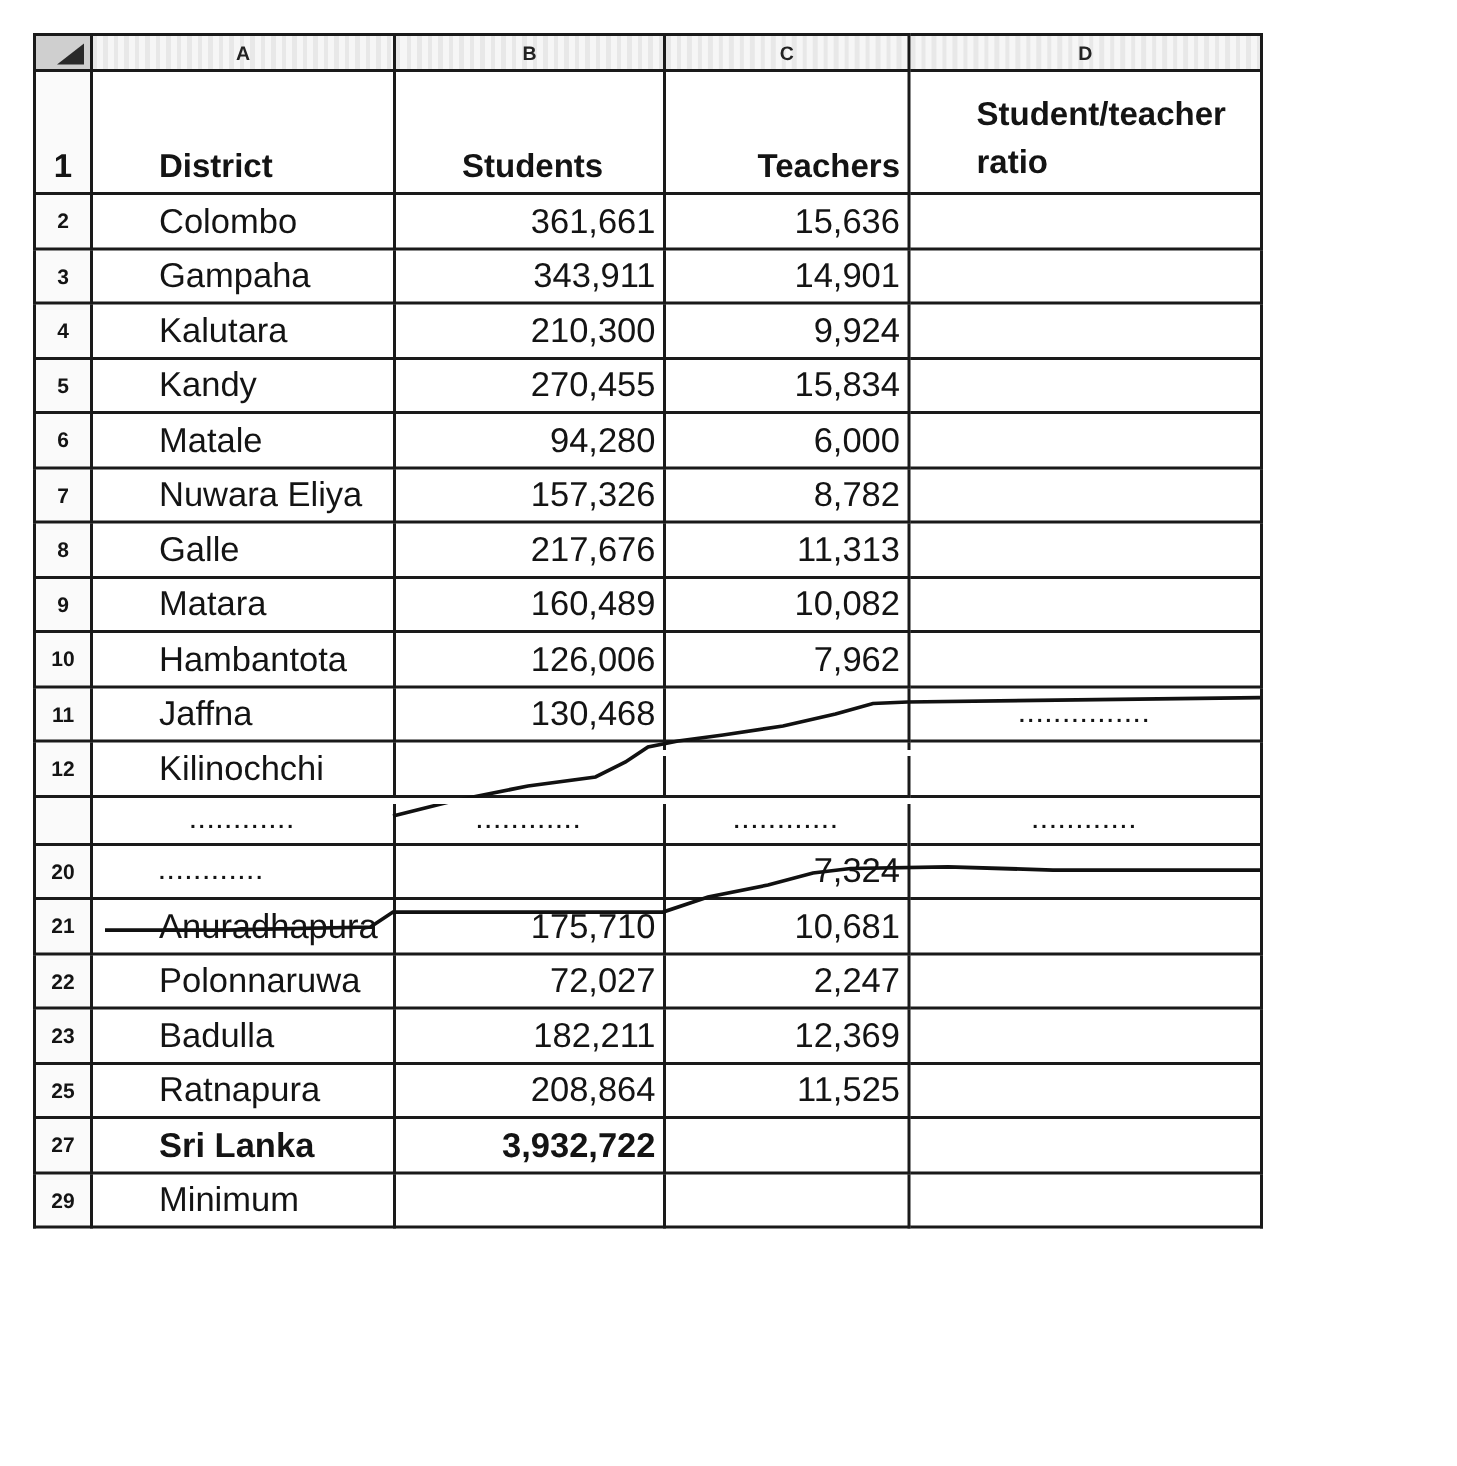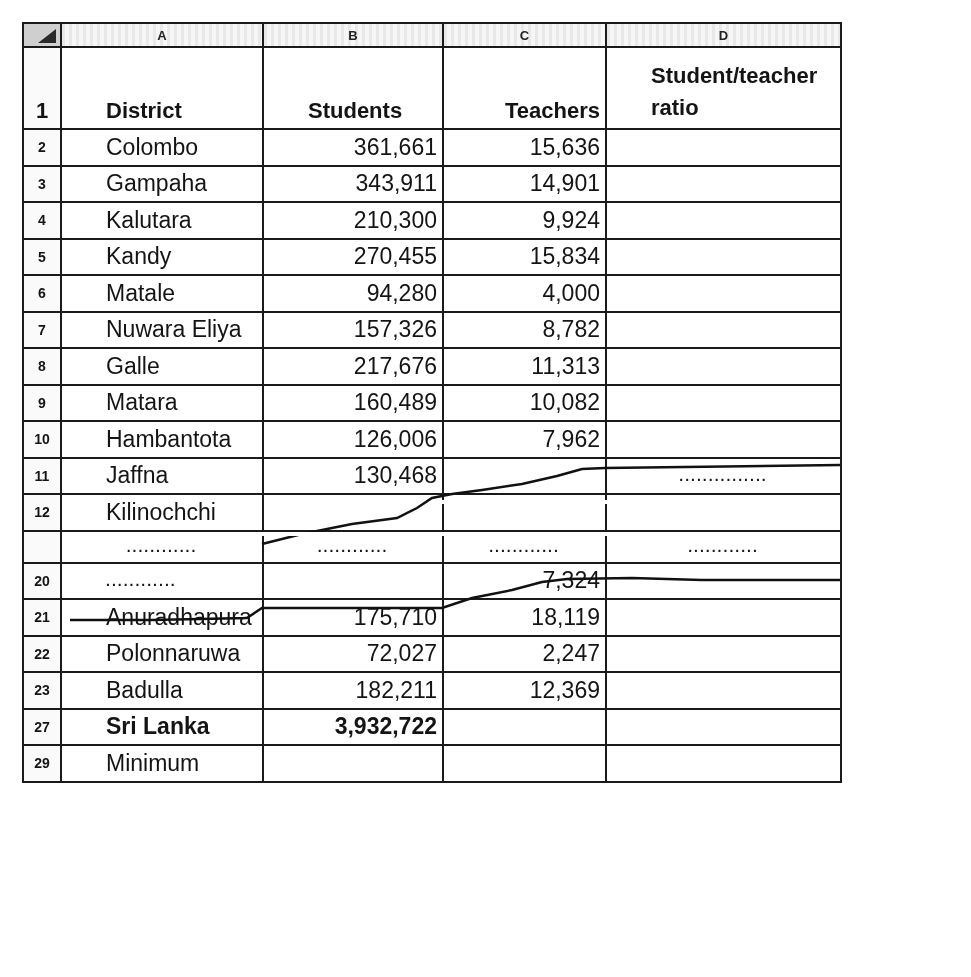--- a/index.html
+++ b/index.html
@@ -81,21 +81,21 @@
           <td class="rownum">5</td>
           <td class="txt">Kandy</td>
           <td class="num">270,455</td>
           <td class="num">15,834</td>
           <td class="num"></td>
         </tr>
         <tr>
           <td class="rownum">6</td>
           <td class="txt">Matale</td>
           <td class="num">94,280</td>
-          <td class="num">4,000</td>
+          <td class="num">6,000</td>
           <td class="num"></td>
         </tr>
         <tr>
           <td class="rownum">7</td>
           <td class="txt">Nuwara Eliya</td>
           <td class="num">157,326</td>
           <td class="num">8,782</td>
           <td class="num"></td>
         </tr>
         <tr>
@@ -148,35 +148,42 @@
     <td class="num"></td>
     <td class="num">7,324</td>
     <td class="num"></td>
   </tr>
   </tbody>
       <tbody id="bottom-rows">
         <tr>
           <td class="rownum">21</td>
           <td class="txt">Anuradhapura</td>
           <td class="num">175,710</td>
-          <td class="num">18,119</td>
+          <td class="num">10,681</td>
           <td class="num"></td>
         </tr>
         <tr>
           <td class="rownum">22</td>
           <td class="txt">Polonnaruwa</td>
           <td class="num">72,027</td>
           <td class="num">2,247</td>
           <td class="num"></td>
         </tr>
         <tr>
           <td class="rownum">23</td>
           <td class="txt">Badulla</td>
           <td class="num">182,211</td>
           <td class="num">12,369</td>
+          <td class="num"></td>
+        </tr>
+        <tr>
+          <td class="rownum">25</td>
+          <td class="txt">Ratnapura</td>
+          <td class="num">208,864</td>
+          <td class="num">11,525</td>
           <td class="num"></td>
         </tr>
       </tbody>
   <tbody id="summary-rows">
         <tr class="bold">
           <td class="rownum">27</td>
           <td class="txt">Sri Lanka</td>
           <td class="num">3,932,722</td>
           <td class="num"></td>
           <td class="num"></td>

